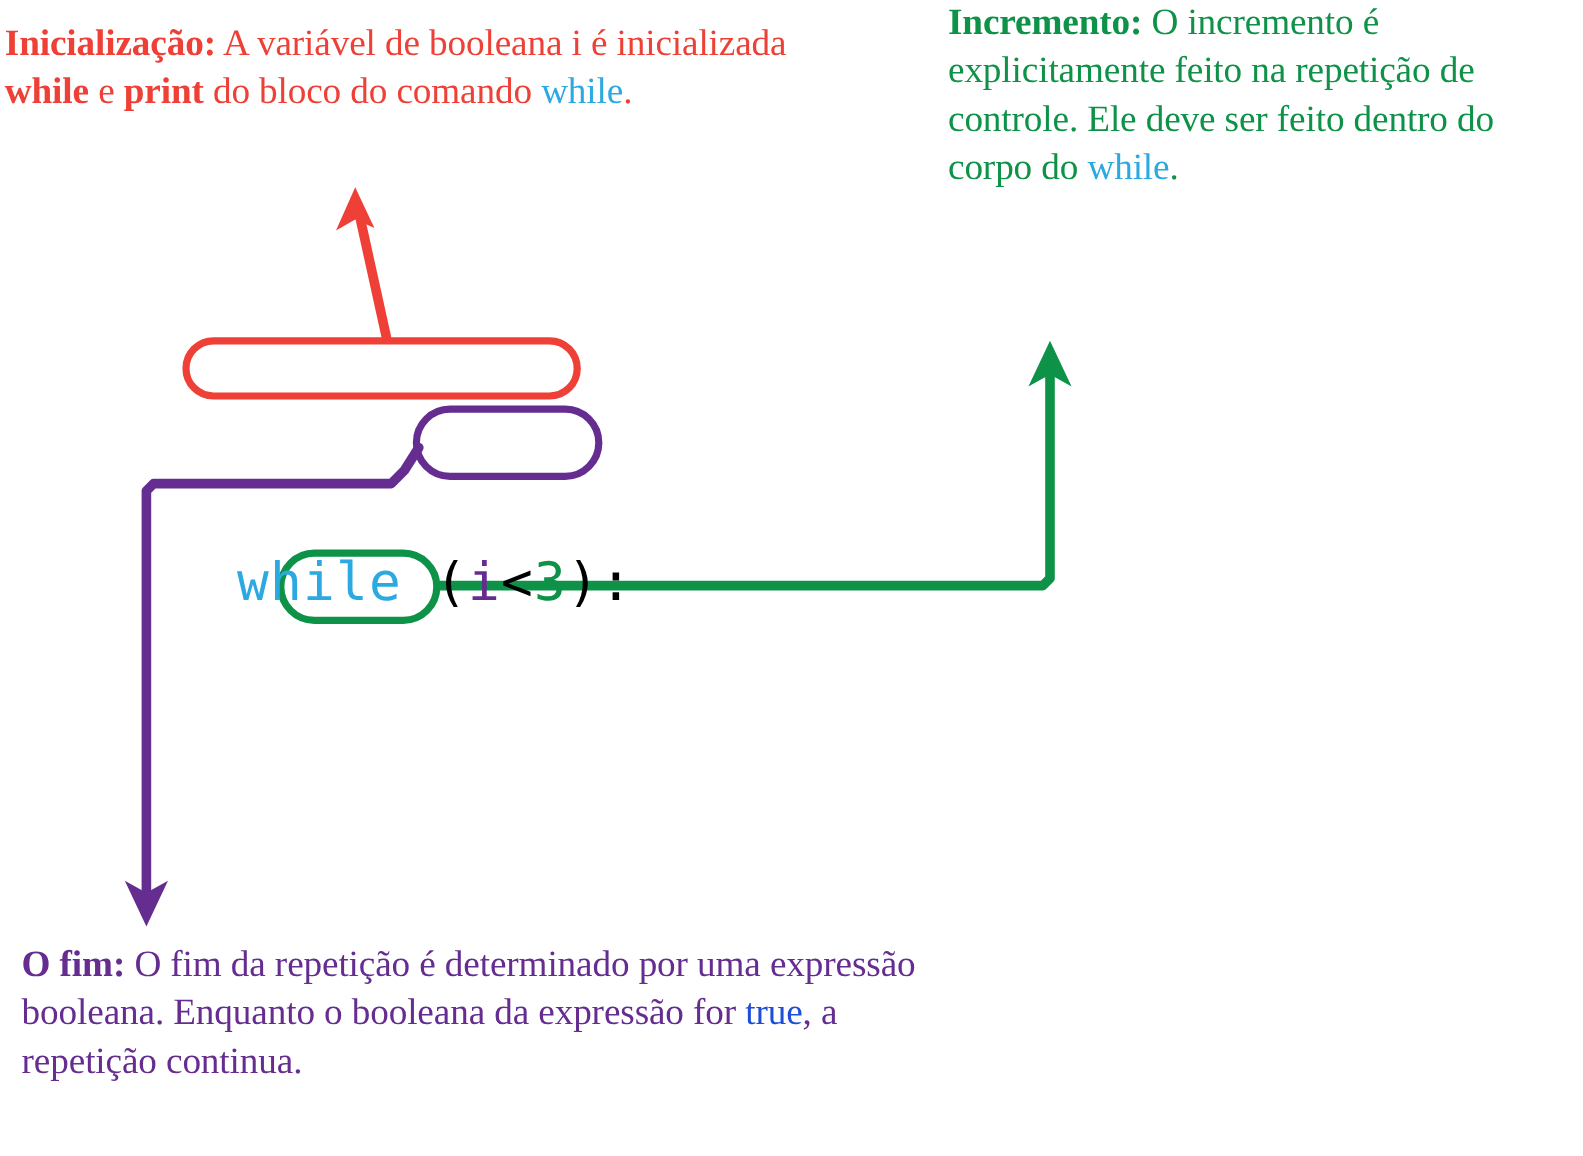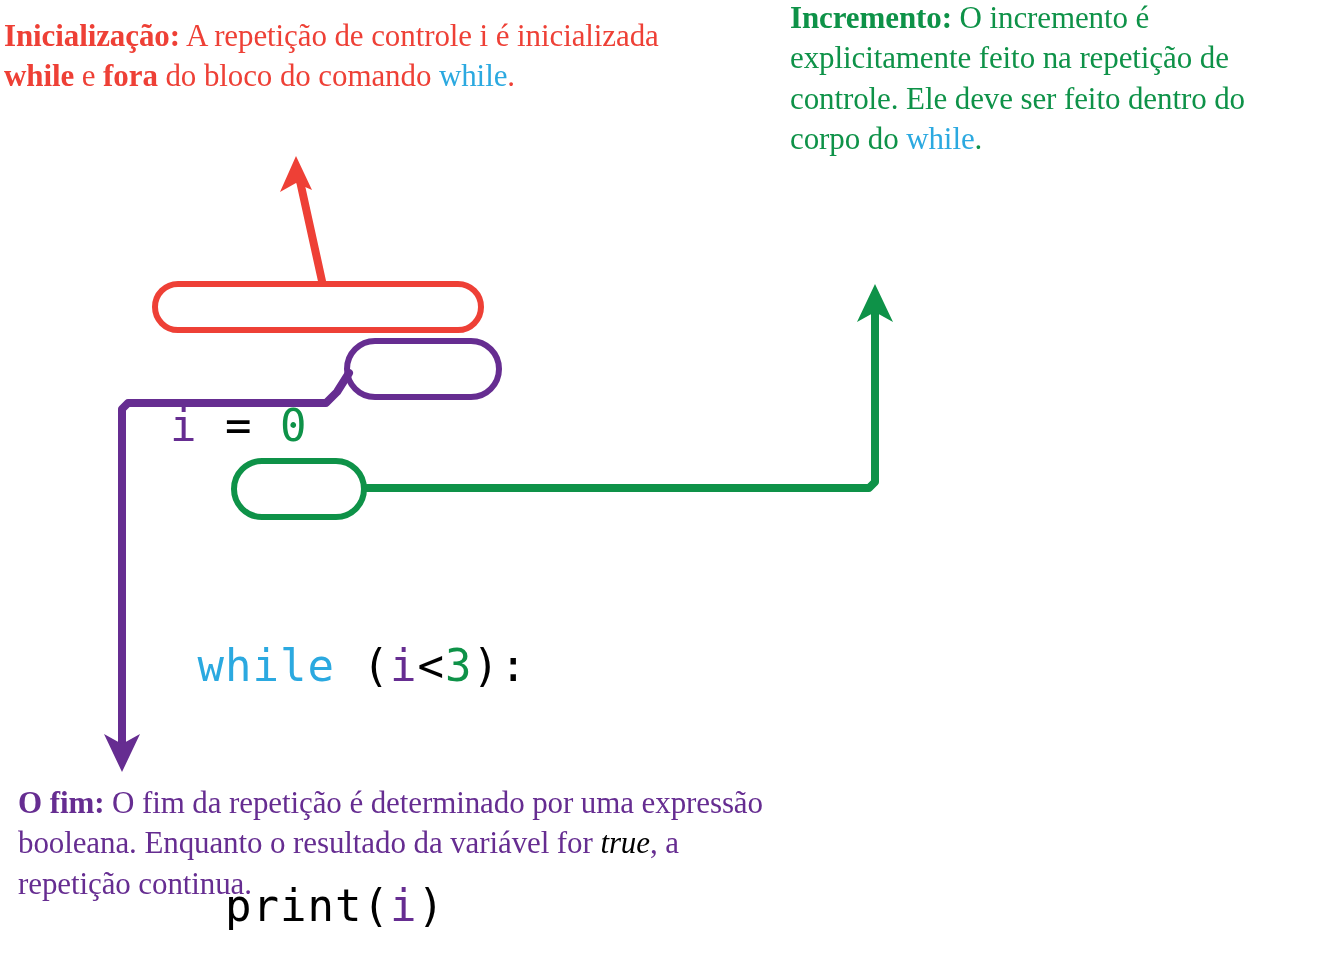--- a/index.html
+++ b/index.html
@@ -42,21 +42,21 @@
     top: -2px;
     width: 525px;
     color: #0E9248;
   }
   #note-fim {
     left: 18px;
     top: 783px;
     width: 760px;
     color: #662D91;
   }
-  #note-fim .true { color: #000000; font-style: italic; }
+  #note-fim .true { color: #1d4ed8; }
 
   
   #code {
     position: absolute;
     left: 170px;
     top: 276px;
     font-family: "DejaVu Sans Mono", monospace;
     font-size: 44px;
     line-height: 60px;
     letter-spacing: 1px;
@@ -125,28 +125,26 @@
       <path d="M 367 488 L 869 488 L 875 482 L 875 312" stroke="#0E9248" stroke-width="8" fill="none" stroke-linecap="round" stroke-linejoin="round"></path>
       <path d="M 875 284 L 857 322 L 875 312 L 893 322 Z" fill="#0E9248"></path>
     </g>
   </svg>
 
   <div class="capsule" id="cap-init"></div>
   <div class="capsule" id="cap-cond"></div>
   <div class="capsule" id="cap-incr"></div>
 
   <div id="code">
-    <div class="line"><span class="var">i</span><span class="op"> = </span><span class="num">0</span></div>
 
     <div class="line"><span> </span><span class="kwd">while </span><span class="op">(</span><span class="var">i</span><span class="op">&lt;</span><span class="num">3</span><span class="op">)</span><span class="op">:</span></div>
 
-    <div class="line"><span>  </span><span class="op">print(</span><span class="var">i</span><span class="op">)</span></div>
 
     
   </div>
 
-  <div class="note" id="note-init"><b>Inicialização</b><b>:</b><span> A repetição de controle i é inicializada </span><b>while</b><span> e </span><b>fora</b><span> do bloco do comando </span><span class="kw">while</span><span>.</span></div>
+  <div class="note" id="note-init"><b>Inicialização</b><b>:</b><span> A variável de booleana i é inicializada </span><b>while</b><span> e </span><b>print</b><span> do bloco do comando </span><span class="kw">while</span><span>.</span></div>
 
   <div class="note" id="note-incr"><b>Incremento</b><b>:</b><span> O incremento é explicitamente feito na repetição de controle. Ele deve ser feito dentro do corpo do </span><span class="kw">while</span><span>.</span></div>
 
-  <div class="note" id="note-fim"><b>O fim</b><b>:</b><span> O fim da repetição é determinado por uma expressão booleana. Enquanto o resultado da variável for </span><span class="true">true</span><span>, a repetição continua.</span></div>
+  <div class="note" id="note-fim"><b>O fim</b><b>:</b><span> O fim da repetição é determinado por uma expressão booleana. Enquanto o booleana da expressão for </span><span class="true">true</span><span>, a repetição continua.</span></div>
 
 </div>
 
 </body></html>

